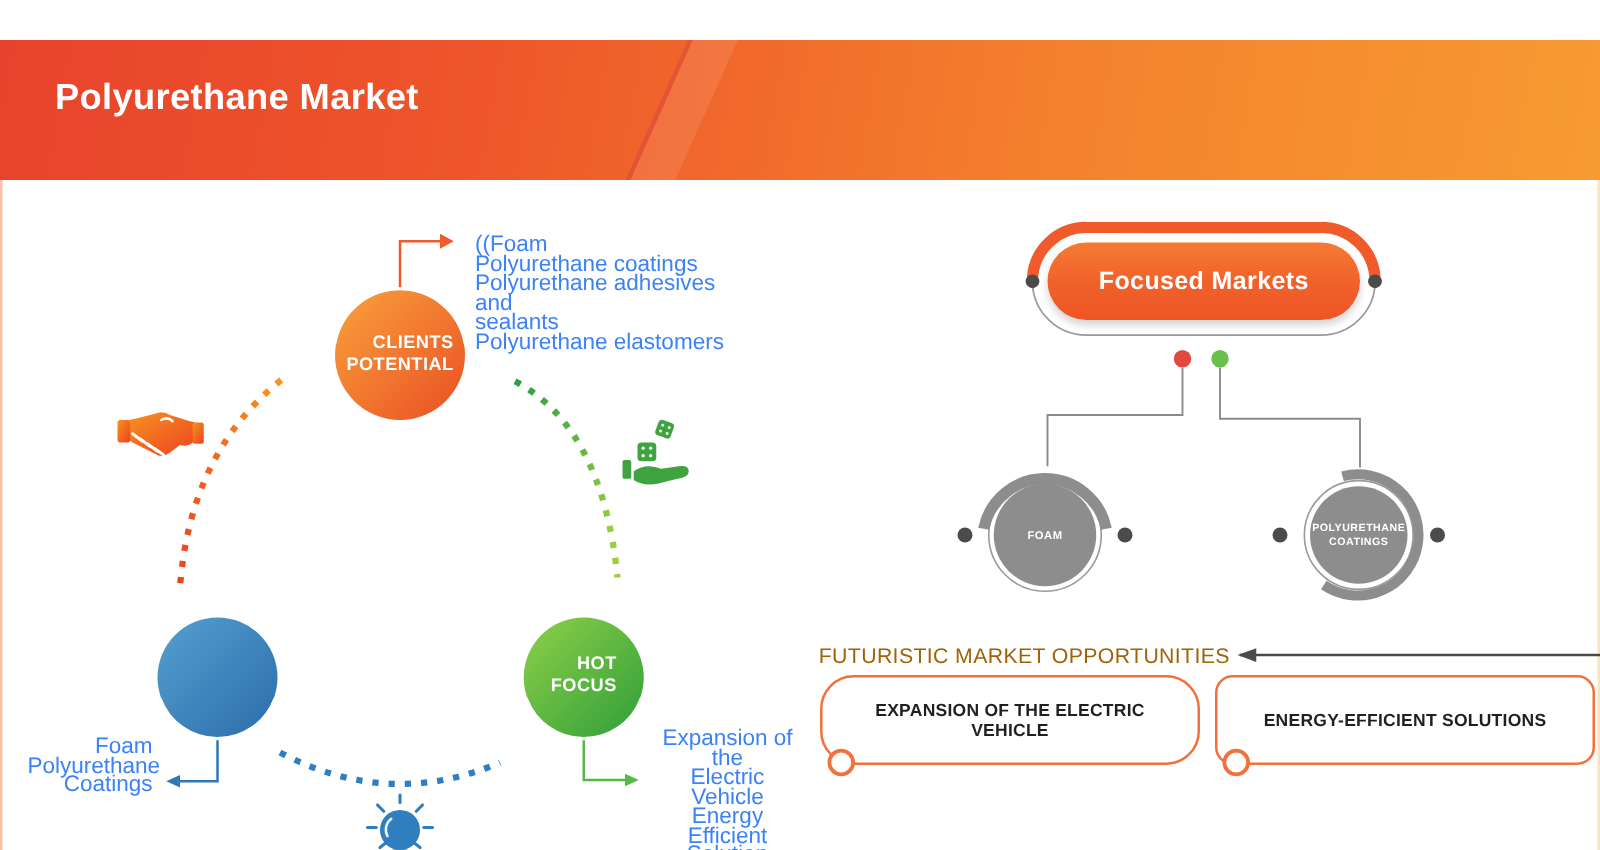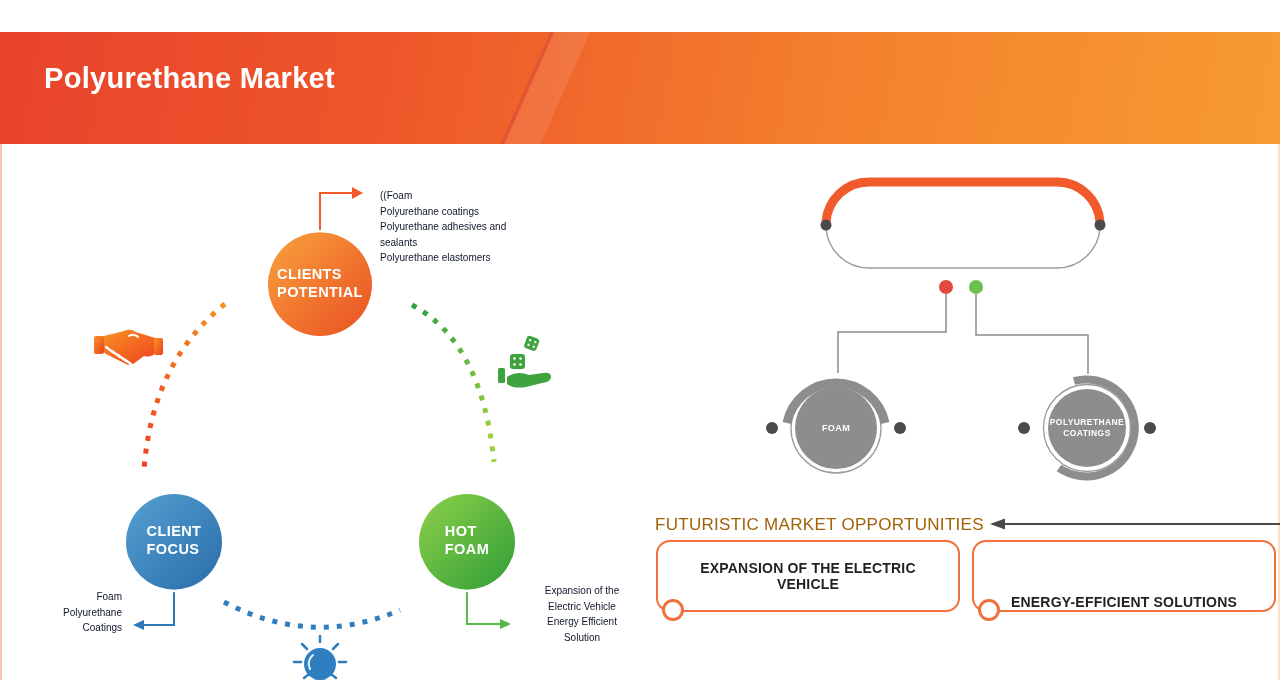--- a/index.html
+++ b/index.html
@@ -16,49 +16,49 @@
     color:#fff;letter-spacing:0.3px;}
 
   
   .canvas{position:absolute;left:0;top:112px;width:1280px;height:568px;background:#fff;
     border-left:2px solid #f6c2ab;border-right:2px solid #fbe3c0;border-bottom:2px solid #f6cfae;
     box-sizing:border-box;}
   .layer{position:absolute;left:0;top:0;width:1280px;height:568px;}
 
   
   .ov{position:absolute;white-space:pre-line;}
-  .circle-label{display:flex;align-items:center;justify-content:center;text-align:left;
+  .circle-label{display:flex;align-items:center;justify-content:center;text-align:right;
     color:#fff;font-weight:bold;line-height:1.25;letter-spacing:0.4px;}
   .lbl-clients{left:263px;top:86px;width:110px;height:106px;font-size:14.5px;}
   .lbl-focus{left:122px;top:348px;width:100px;height:96px;font-size:14.5px;}
   .lbl-bets{left:415px;top:348px;width:100px;height:96px;font-size:14.5px;}
 
-  .note{color:#0f172a;font-size:10px;line-height:15.5px;}
+  .note{color:#3b82f6;font-size:18px;line-height:15.5px;}
   .note-clients{left:378px;top:44px;width:200px;}
   .note-focus{left:20px;top:445px;width:100px;text-align:right;}
   .note-bets{left:520px;top:439px;width:120px;text-align:center;}
 
   
   .pill{position:absolute;left:836px;top:50px;width:250px;height:62px;border-radius:31px;
     background:linear-gradient(180deg,#f57a33 0%,#f0602a 55%,#ee5526 100%);
     display:flex;align-items:center;justify-content:center;color:#fff;font-weight:bold;
     font-size:20px;letter-spacing:0.3px;box-shadow:0 4px 7px rgba(0,0,0,0.18);}
 
   .market-label{position:absolute;display:flex;align-items:center;justify-content:center;
     text-align:center;color:#fff;font-weight:bold;letter-spacing:0.4px;line-height:1.35;}
   .market-foam{left:793px;top:243px;width:82px;height:82px;font-size:9px;}
   .market-poly{left:1046px;top:245px;width:78px;height:78px;font-size:8.5px;}
 
   
   .opp-heading{left:653px;top:371px;color:#a16207;font-size:17px;letter-spacing:0.3px;}
   .opp-box{position:absolute;top:396px;width:304px;height:72px;box-sizing:border-box;
     border:2px solid #f1703c;border-radius:14px;display:flex;align-items:center;justify-content:center;
     text-align:center;color:#221f1f;font-weight:bold;font-size:14px;letter-spacing:0.2px;padding:0 14px;}
-  .opp-box-1{left:654px;}
-  .opp-box-2{left:970px;align-items:flex-end;}
+  .opp-box-1{left:654px;border-radius:27px;}
+  .opp-box-2{left:970px;}
   .opp-ring{position:absolute;left:4px;bottom:-11px;width:22px;height:22px;border-radius:50%;
     background:#fff;border:3.5px solid #f1703c;box-sizing:border-box;}
 </style>
 </head>
 <body>
 
 <div class="stage">
 
   <header class="topbar">
     <div class="topbar-stripe"></div>
@@ -197,38 +197,37 @@
       </g>
 
       <g>
         <line x1="1278" y1="380" x2="990" y2="380" stroke="#4a4a4a" stroke-width="2"></line>
         <polygon points="1003,374.5 988,380 1003,385.5" fill="#4a4a4a"></polygon>
       </g>
     </svg>
 
     <div class="ov circle-label lbl-clients">CLIENTS
 POTENTIAL</div>
-    <div class="ov circle-label lbl-focus">CLIENT
+    <div class="ov circle-label lbl-bets">HOT
 FOCUS</div>
-    <div class="ov circle-label lbl-bets">HOT
-FOAM</div>
 
     <div class="ov note note-clients">((Foam
 Polyurethane coatings
 Polyurethane adhesives and
 sealants
 Polyurethane elastomers</div>
     <div class="ov note note-focus">Foam
 Polyurethane
 Coatings</div>
     <div class="ov note note-bets">Expansion of the
 Electric Vehicle
 Energy Efficient
 Solution</div>
 
+    <div class="pill">Focused Markets</div>
 
     <div class="ov market-label market-foam">FOAM</div>
     <div class="ov market-label market-poly">POLYURETHANE
 COATINGS</div>
 
     <div class="ov opp-heading">FUTURISTIC MARKET OPPORTUNITIES</div>
 
     <div class="opp-box opp-box-1">
       <span>EXPANSION OF THE ELECTRIC VEHICLE</span>
       <span class="opp-ring"></span>

